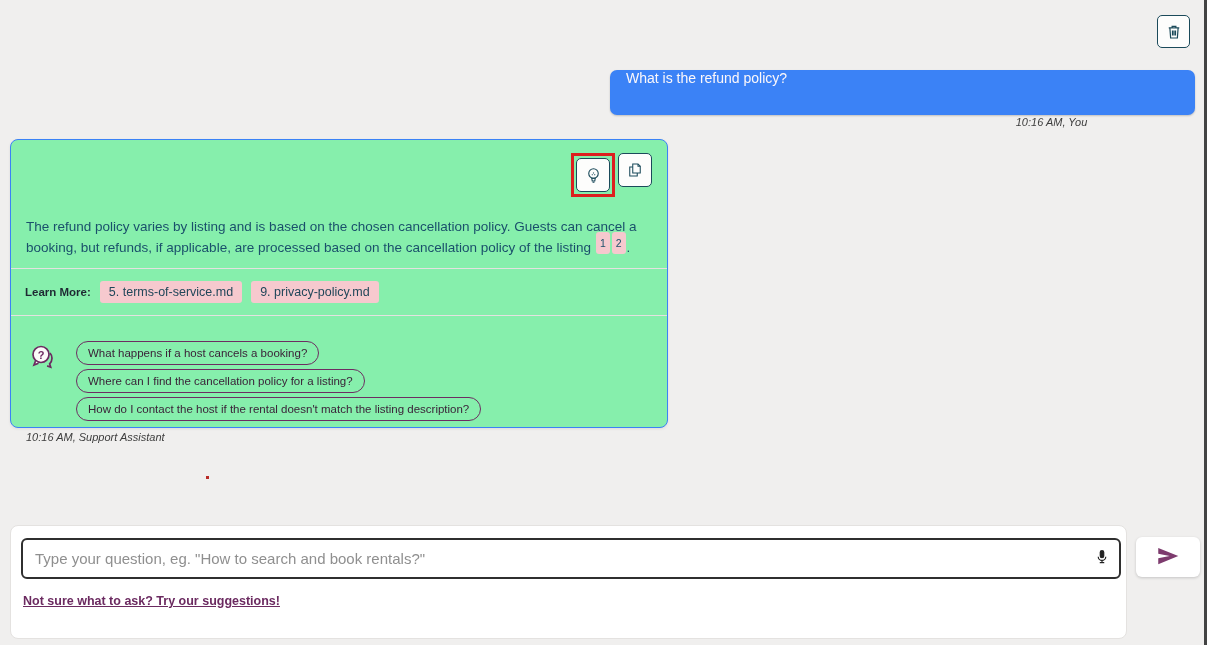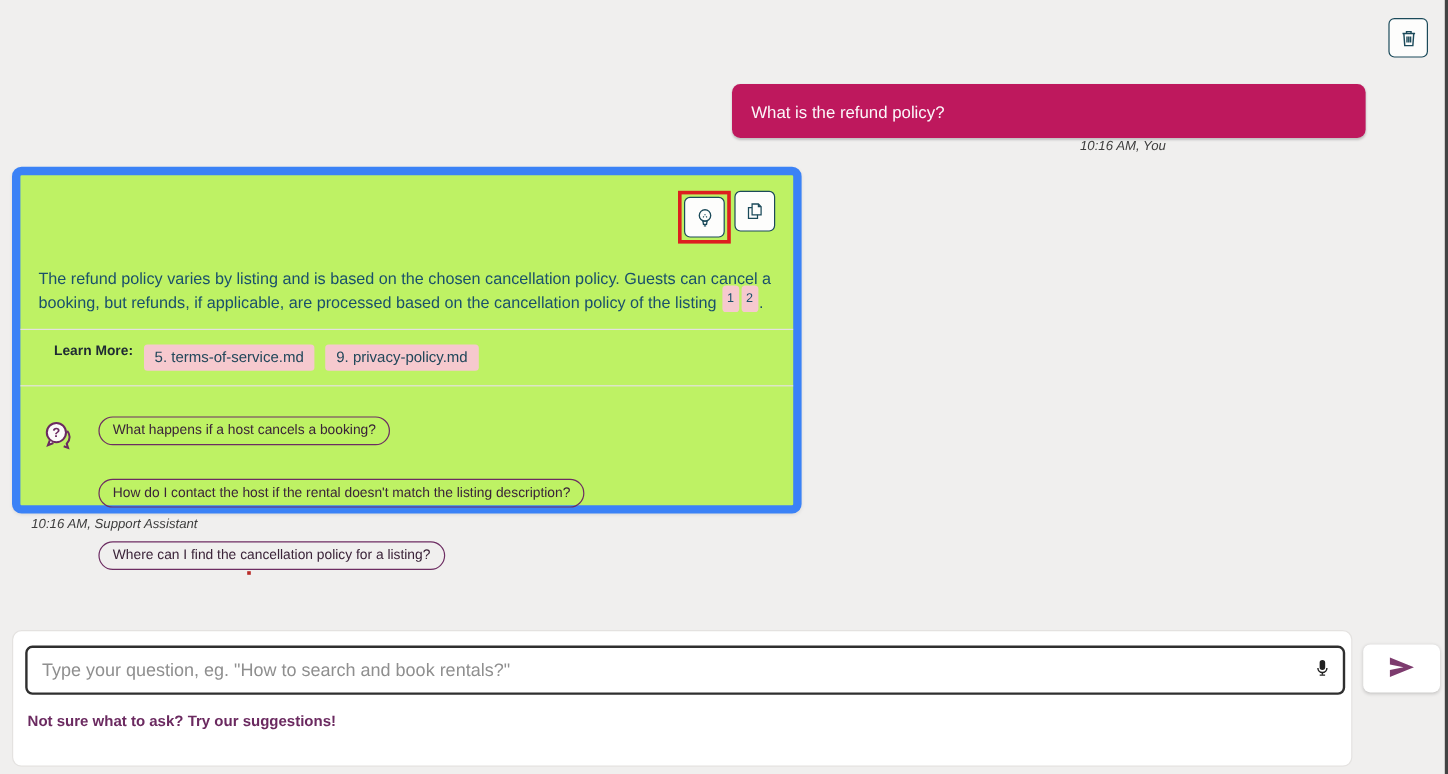--- a/index.html
+++ b/index.html
@@ -10,63 +10,63 @@
   .window-edge { position:absolute; top:0; left:1204px; width:3px; height:645px; background:#434343; }
 
   
   .icon-btn { display:inline-flex; align-items:center; justify-content:center;
     width:34px; height:34px; background:#fdfdfc; border:1px solid #1b4a5a; border-radius:5px; cursor:pointer; }
   .icon-btn svg { display:block; }
 
   .trash-btn { position:absolute; top:15px; left:1157px; width:33px; height:33px; }
 
   
-  .user-bubble { position:absolute; top:70px; left:610px; width:528px; height:45px;
-    background:#be185d; border-radius:7px; color:#fbf7fa; font-size:14px;
-    display:flex; align-items:center; padding-left:16px; box-shadow:0 1px 2px rgba(0,0,0,.2); }
-  .user-ts { position:absolute; top:116px; left:900px; width:303px; text-align:left;
+  .user-bubble { position:absolute; top:70px; left:610px; width:585px; height:45px;
+    background:#3b82f6; border-radius:7px; color:#fbf7fa; font-size:14px;
+    display:flex; padding-left:16px; box-shadow:0 1px 2px rgba(0,0,0,.2); }
+  .user-ts { position:absolute; top:116px; left:900px; width:303px; text-align:center;
     font-size:11px; font-style:italic; color:#3d3d3d; }
 
   
   .card { position:absolute; top:139px; left:10px; width:658px; height:289px;
-    background:#bef264; border:7px solid #3b82f6; border-radius:8px; box-shadow:0 1px 3px rgba(0,0,0,.08); }
+    background:#86efac; border:1px solid #3b82f6; border-radius:8px; box-shadow:0 1px 3px rgba(0,0,0,.08); }
   .card-toolbar { display:flex; justify-content:flex-end; align-items:flex-start;
     padding:13px 15px 0 15px; gap:3px; }
   .annotation-box { display:inline-flex; border:3px solid #dd1f1f; padding:2px; }
   .msg-text { margin:20px 15px 0 15px; color:#1a506b; font-size:13.5px; line-height:20px; }
   .cite { display:inline-block; background:#f6c9ce; color:#1a506b; font-size:10.5px;
     padding:1px 4px; border-radius:3px; margin:0 1px; position:relative; top:-5px; cursor:pointer; }
   .divider { border-top:1px solid #e4e2e0; margin-top:9px; }
-  .learn-more { display:flex; gap:9px; padding:12px 28px; }
+  .learn-more { display:flex; align-items:center; gap:9px; padding:12px 2px;margin-left:12px; }
   .lm-label { font-size:11.5px; font-weight:bold; color:#1f2a33; }
   .chip { background:#f6c9ce; color:#21475a; font-size:12.5px; padding:4px 9px;
     border-radius:3px; cursor:pointer; }
   .suggest-row { display:flex; align-items:flex-start; gap:17px; padding:25px 15px 0 18px; }
   .faq-icon { flex:0 0 auto; margin-top:2px; }
-  .pills { display:flex; flex-wrap:wrap; gap:28px 12px; max-width:495px; }
+  .pills { display:flex; flex-wrap:wrap; gap:4px 12px; max-width:495px; }
   .pill { background:transparent; border:1.4px solid #6d2d62; border-radius:13px;
     color:#3a2338; font-size:11.5px; padding:5px 11px; cursor:pointer;
     font-family:"Liberation Sans", sans-serif; }
   .asst-ts { position:absolute; top:431px; left:26px; font-size:11px; font-style:italic; color:#3d3d3d; }
 
   .red-dot { position:absolute; top:476px; left:206px; width:3px; height:3px; background:#b92b27; }
 
   
   .composer { position:absolute; top:525px; left:10px; width:1117px; height:114px;
     background:#ffffff; border:1px solid #e4e2e0; border-radius:8px; }
   .input-box { position:absolute; top:12px; left:10px; right:5px; height:41px;
     border:2px solid #2f2f2f; border-radius:6px; background:#fff;
     display:flex; align-items:center; }
   .input-box input { flex:1; border:none; outline:none; font-size:15px; color:#222;
     padding:0 12px; background:transparent; font-family:"Liberation Sans", sans-serif; }
   .input-box input::placeholder { color:#8f8f8f; }
   .mic-btn { flex:0 0 34px; background:none; border:none; cursor:pointer;
     display:flex; align-items:center; justify-content:center; height:100%; }
   .suggest-link { position:absolute; top:68px; left:12px; font-size:12.5px; font-weight:bold;
-    color:#6b2a60; cursor:pointer; }
+    color:#6b2a60; text-decoration:underline; cursor:pointer; }
   .send-btn { position:absolute; top:537px; left:1136px; width:64px; height:40px;
     background:#fff; border:none; border-radius:6px; box-shadow:0 1px 3px rgba(0,0,0,.18);
     display:flex; align-items:center; justify-content:center; cursor:pointer; }
 </style>
 </head>
 <body>
 
 <div class="screen">
 
   <button class="icon-btn trash-btn">
@@ -130,22 +130,22 @@
       <span class="faq-icon">
         <svg width="30" height="30" viewBox="0 0 30 30" fill="none" stroke="#6b2a60" stroke-width="1.7">
           <path d="M21 10 a8 8 0 0 1 2 5.2 a8 8 0 0 1 -2.4 5.6 l1.1 3.4 l-3.6 -1.3"></path>
           <circle cx="12" cy="11.5" r="8" fill="#fbfaf9"></circle>
           <path d="M6.5 18 L5 22 L9.5 20.2" fill="#fbfaf9"></path>
           <text x="12" y="15.5" text-anchor="middle" font-size="11" font-weight="bold" fill="#6b2a60" stroke="none" font-family="Liberation Sans, sans-serif">?</text>
         </svg>
       </span>
       <div class="pills">
         <button class="pill">What happens if a host cancels a booking?</button>
+        <button class="pill">Where can I find the cancellation policy for a listing?</button>
         <button class="pill">How do I contact the host if the rental doesn't match the listing description?</button>
-        <button class="pill">Where can I find the cancellation policy for a listing?</button>
       </div>
     </div>
   </div>
 
   <div class="asst-ts">10:16 AM, Support Assistant</div>
 
   <div class="red-dot"></div>
 
   <div class="composer">
     <div class="input-box">

